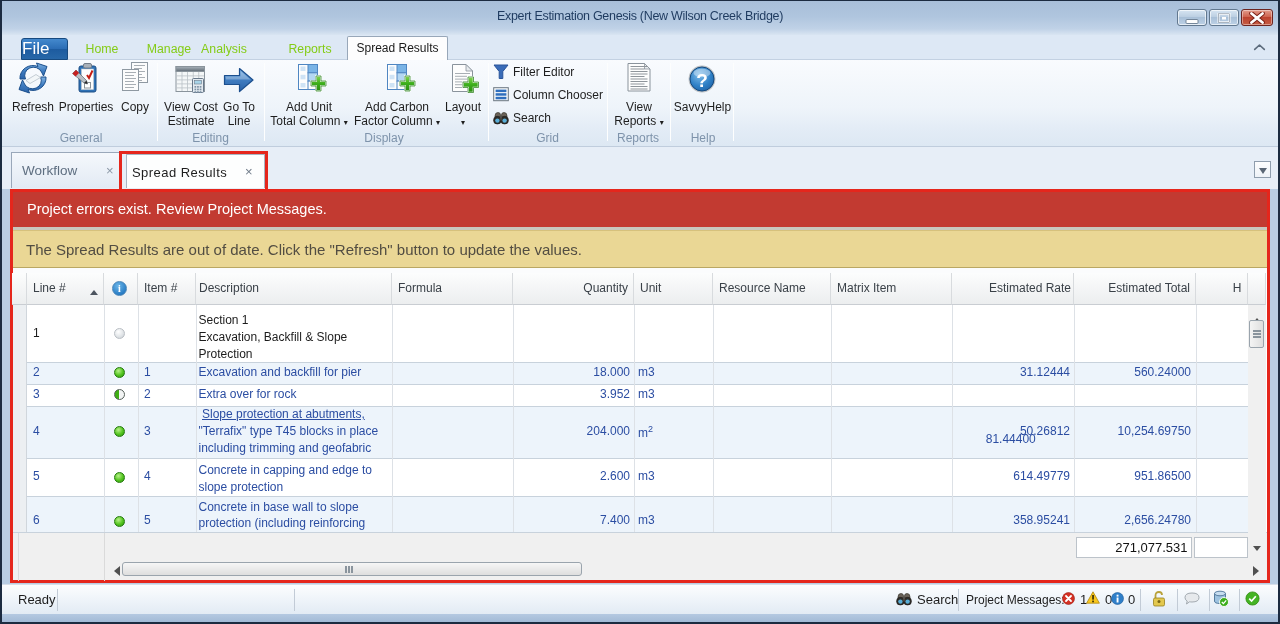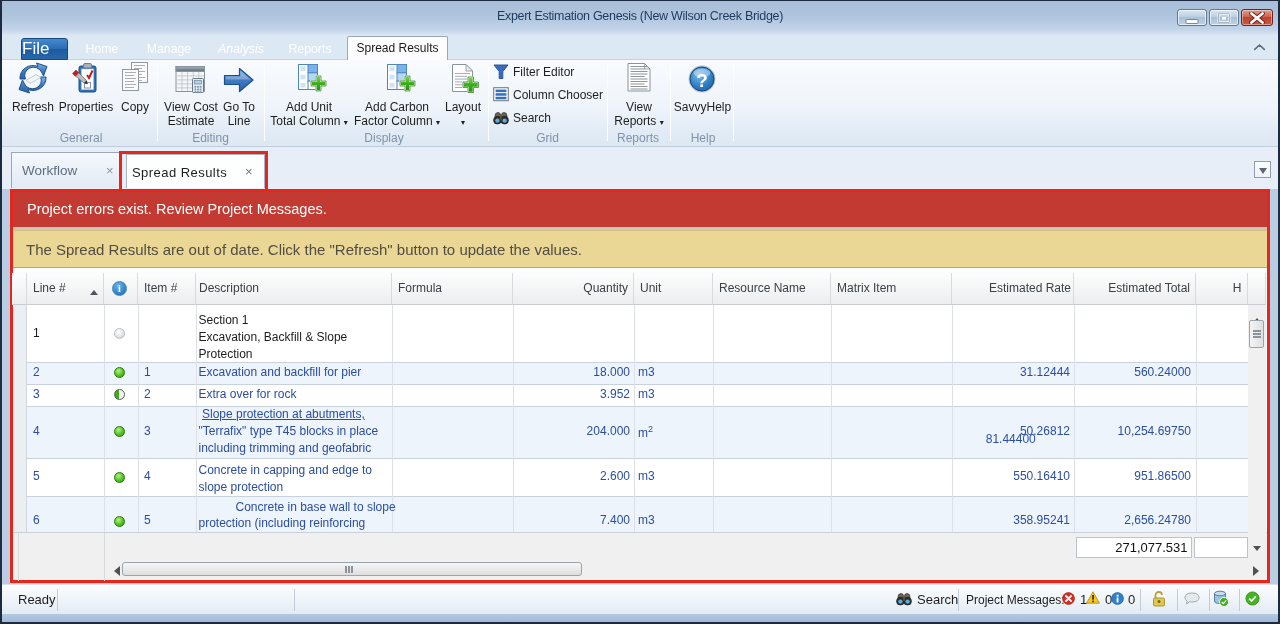--- a/index.html
+++ b/index.html
@@ -15,21 +15,21 @@
     background:linear-gradient(#d7e5f2 0%, #bccfe2 45%, #a9c0d8 50%, #bdd1e6 100%);
     box-shadow:inset 0 0 0 1px rgba(255,255,255,.65); }
   #btnmin { left:1177px; width:30px; }
   #btnmax { left:1209px; width:30px; }
   #btncls { left:1241px; width:32px; border-color:#6c2420;
     background:linear-gradient(#e29c8c 0%, #cf6450 45%, #bc4330 50%, #c65c42 100%);
     box-shadow:inset 0 0 0 1px rgba(255,255,255,.4); }
   
   #tabrow { left:2px; top:35px; width:1276px; height:25px; background:#dde8f5; }
   #tabrow .line { position:absolute; left:0; bottom:0; width:100%; height:1px; background:#c3d1e2; }
-  .rtab { position:absolute; top:38px; height:22px; line-height:22px; font-size:12.3px; color:#ffffff; text-align:center; }
+  .rtab { position:absolute; top:38px; height:22px; line-height:22px; font-size:12.3px; color:#84cc16; text-align:center; }
   #filetab { left:21px; top:38px; width:47px; height:22px; border-radius:3px 3px 0 0;
     background:linear-gradient(#4489cd 0%, #2a6cb4 50%, #1d5b9f 51%, #2767a8 100%);
     border:1px solid #174a80; color:#fff; text-align:left; line-height:20px; font-size:17px; }
   #seltab { left:347px; top:36px; width:101px; height:24px; background:#fdfdfe;
     border:1px solid #98a7b9; border-bottom:none; border-radius:2px 2px 0 0;
     color:#1a1a1a; text-align:center; line-height:23px; font-size:12px; }
   
   #ribbon { left:2px; top:60px; width:1276px; height:87px;
     background:linear-gradient(#f9fbfe 0%, #eef4fa 55%, #e3ecf6 80%, #dde8f3 100%);
     border-bottom:1px solid #c0cddd; }
@@ -85,21 +85,21 @@
   <div id="btnmin" class="winbtn abs"></div>
   <div id="btnmax" class="winbtn abs"></div>
   <div id="btncls" class="winbtn abs"></div>
 
   <div id="tabrow" class="abs">
       <div class="line"></div>
     </div>
   <div id="filetab" class="abs">File</div>
   <div class="rtab" style="left:80px;width:44px;">Home</div>
   <div class="rtab" style="left:143px;width:52px;">Manage</div>
-  <div class="rtab" style="left:215px;width:52px;font-style:italic;">Analysis</div>
+  <div class="rtab" style="left:198px;width:52px;">Analysis</div>
   <div class="rtab" style="left:286px;width:48px;">Reports</div>
   <div id="seltab" class="abs">Spread Results</div>
 
   <div id="ribbon" class="abs"></div>
   <div id="ribbonstuff">
 <div class="gsep abs" style="left:157px;top:63px;"></div>
 <div class="gsep abs" style="left:264px;top:63px;"></div>
 <div class="gsep abs" style="left:487.5px;top:63px;"></div>
 <div class="gsep abs" style="left:607px;top:63px;"></div>
 <div class="gsep abs" style="left:669.5px;top:63px;"></div>
@@ -378,26 +378,26 @@
 <div class="cell" style="left:625px;top:150.5px;">m<sup style="font-size:9px;">2</sup></div>
 <div class="cell" style="left:938.5px;top:150.5px;width:118.5px;text-align:right;">50.26812</div>
 <div class="cell" style="left:1061px;top:150.5px;width:117px;text-align:right;">10,254.69750</div>
 <div class="cell" style="left:20px;top:196px;">5</div>
 <div class="dot" style="left:101px;top:198.5px;background:radial-gradient(circle at 38% 32%, #b8f08a, #52c41e 55%, #2e9210);border:1px solid #237a0c;"></div>
 <div class="cell" style="left:131px;top:196px;">4</div>
 <div class="cell" style="left:185.5px;top:189.5px;">Concrete in capping and edge to</div>
 <div class="cell" style="left:185.5px;top:206.5px;">slope protection</div>
 <div class="cell" style="left:500px;top:196px;width:117px;text-align:right;">2.600</div>
 <div class="cell" style="left:625px;top:196px;">m3</div>
-<div class="cell" style="left:938.5px;top:196px;width:118.5px;text-align:right;">550.16410</div>
+<div class="cell" style="left:938.5px;top:196px;width:118.5px;text-align:right;">614.49779</div>
 <div class="cell" style="left:1061px;top:196px;width:117px;text-align:right;">951.86500</div>
 <div class="cell" style="left:20px;top:240px;">6</div>
 <div class="dot" style="left:101px;top:242.5px;background:radial-gradient(circle at 38% 32%, #b8f08a, #52c41e 55%, #2e9210);border:1px solid #237a0c;"></div>
 <div class="cell" style="left:131px;top:240px;">5</div>
-<div class="cell" style="left:185.5px;top:226.5px;margin-left:37px;">Concrete in base wall to slope</div>
+<div class="cell" style="left:185.5px;top:226.5px;">Concrete in base wall to slope</div>
 <div class="cell" style="left:185.5px;top:242.5px;">protection (including reinforcing</div>
 <div class="cell" style="left:500px;top:240px;width:117px;text-align:right;">7.400</div>
 <div class="cell" style="left:625px;top:240px;">m3</div>
 <div class="cell" style="left:938.5px;top:240px;width:118.5px;text-align:right;">358.95241</div>
 <div class="cell" style="left:1061px;top:240px;width:117px;text-align:right;">2,656.24780</div>
 <div id="gfooter" class="abs">
         <div class="abs" style="left:5px;top:0;width:1px;height:48px;background:#dadada;"></div>
         <div class="abs" style="left:91px;top:0;width:1px;height:48px;background:#dadada;"></div>
         <div class="tbox" style="left:1062.5px;width:116px;padding-right:3px;line-height:20px;">271,077.531</div>
         <div class="tbox" style="left:1181px;width:54px;"></div>

